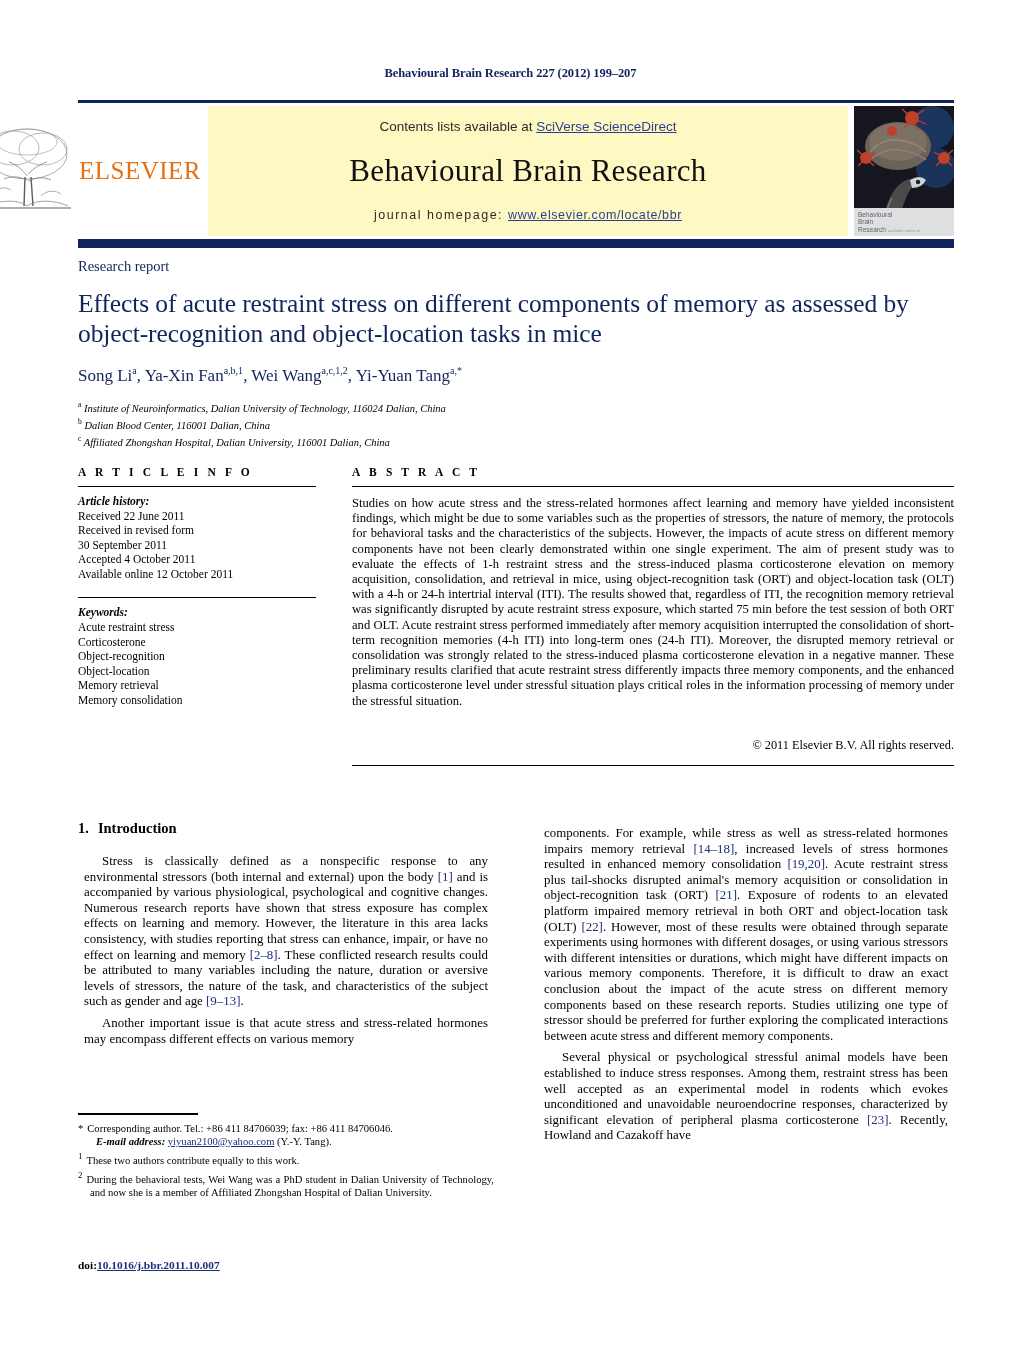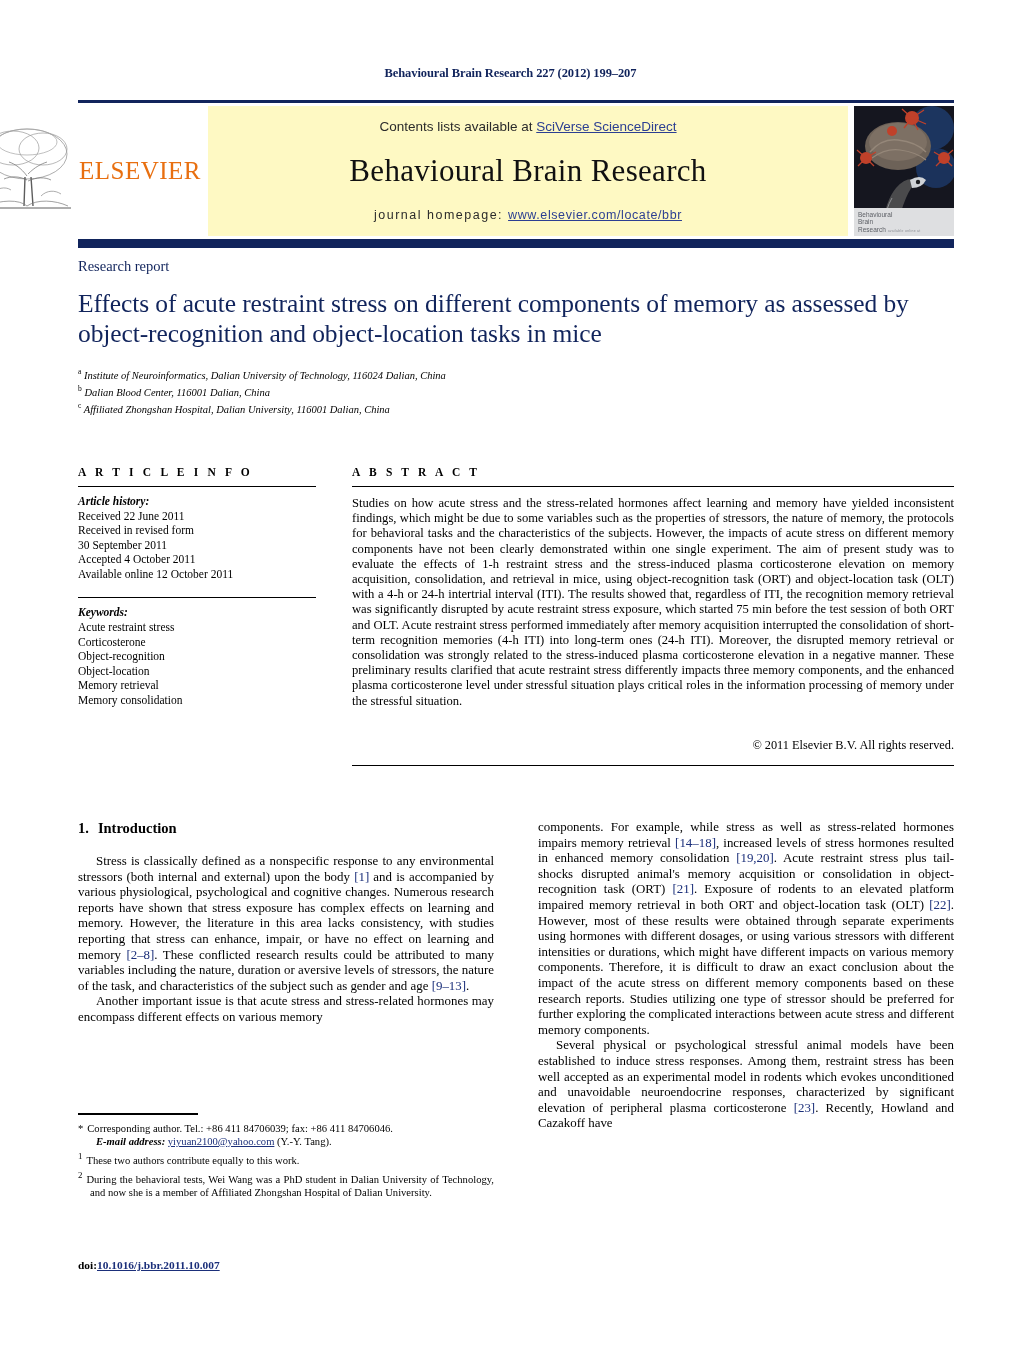--- a/index.html
+++ b/index.html
@@ -221,21 +221,21 @@
     font-weight: bold;
     font-size: 14.5px;
     margin: 0 0 17px 0;
   }
   .h1 .num { margin-right: 9px; }
   p.body {
     font-family: "Liberation Serif", serif;
     font-size: 12.9px;
     line-height: 15.6px;
     text-align: justify;
-    margin: 0;
+    margin: 6px;
     text-indent: 18px;
   }
   p.body + p.body { margin-top: 0; }
   .ref { color: #1b2f7a; }
 
   
   .footnotes {
     position: absolute;
     left: 78px;
     top: 1113px;
@@ -345,20 +345,21 @@
       </div>
 
     </div>
 
     <div class="masthead-rule-bottom"></div>
   </div>
 
   <div class="title-block">
     <div class="section-kind">Research report</div>
     <h1 class="article-title">Effects of acute restraint stress on different components of memory as assessed by object-recognition and object-location tasks in mice</h1>
+    <div class="authors">Song Li<sup>a</sup>, Ya-Xin Fan<sup>a,b,1</sup>, Wei Wang<sup>a,c,1,2</sup>, Yi-Yuan Tang<sup>a,</sup><sup>*</sup></div>
     <div class="affils">
       <div><sup>a</sup> <span>Institute of Neuroinformatics, Dalian University of Technology, 116024 Dalian, China</span></div>
       <div><sup>b</sup> <span>Dalian Blood Center, 116001 Dalian, China</span></div>
       <div><sup>c</sup> <span>Affiliated Zhongshan Hospital, Dalian University, 116001 Dalian, China</span></div>
     </div>
   </div>
 
   <div class="info-area">
     <div class="info-cols">
 

